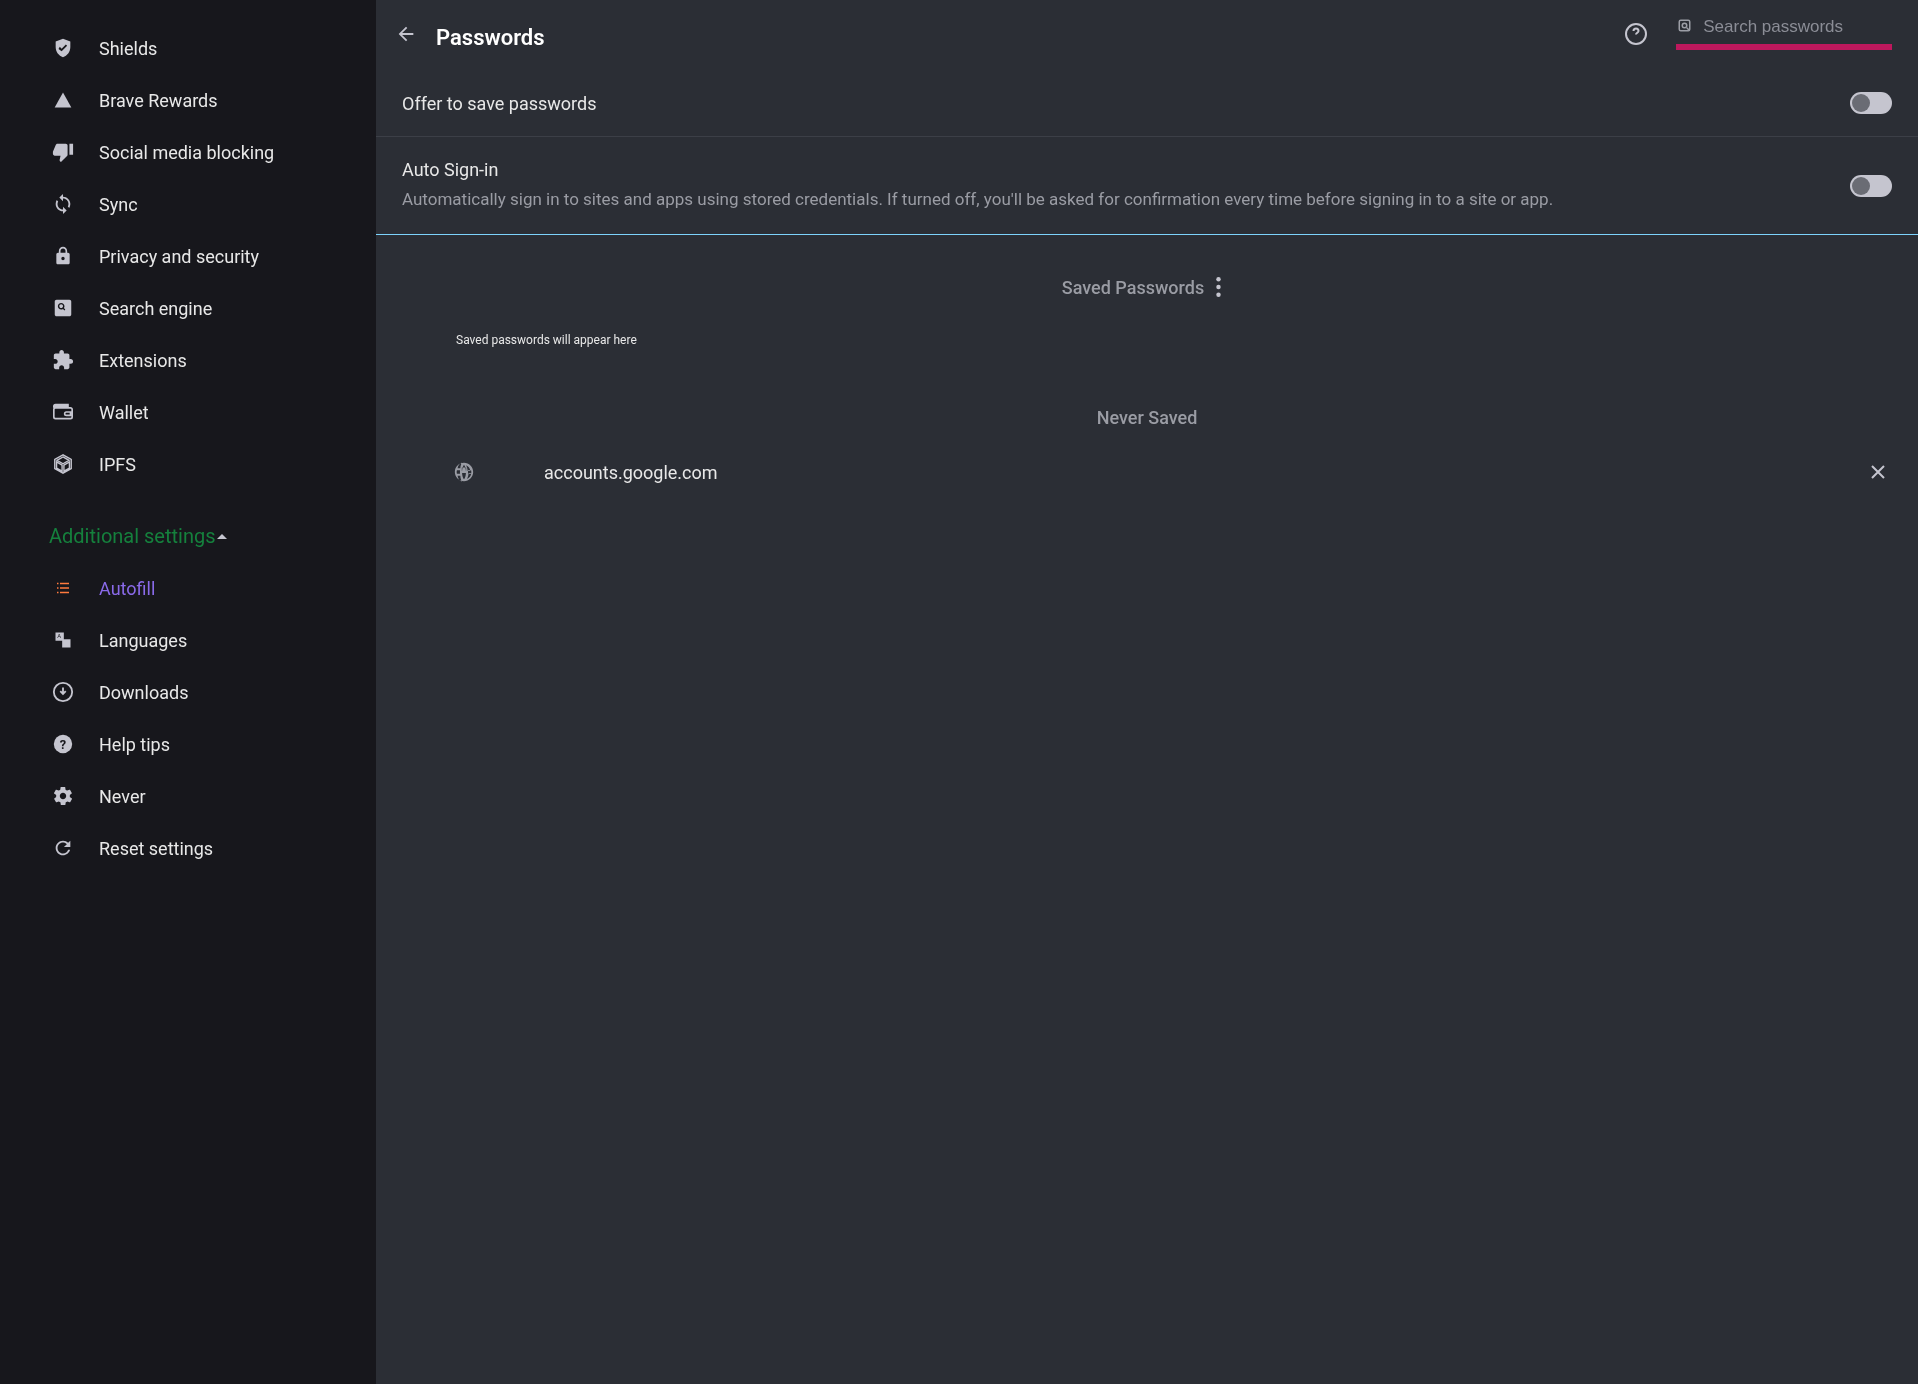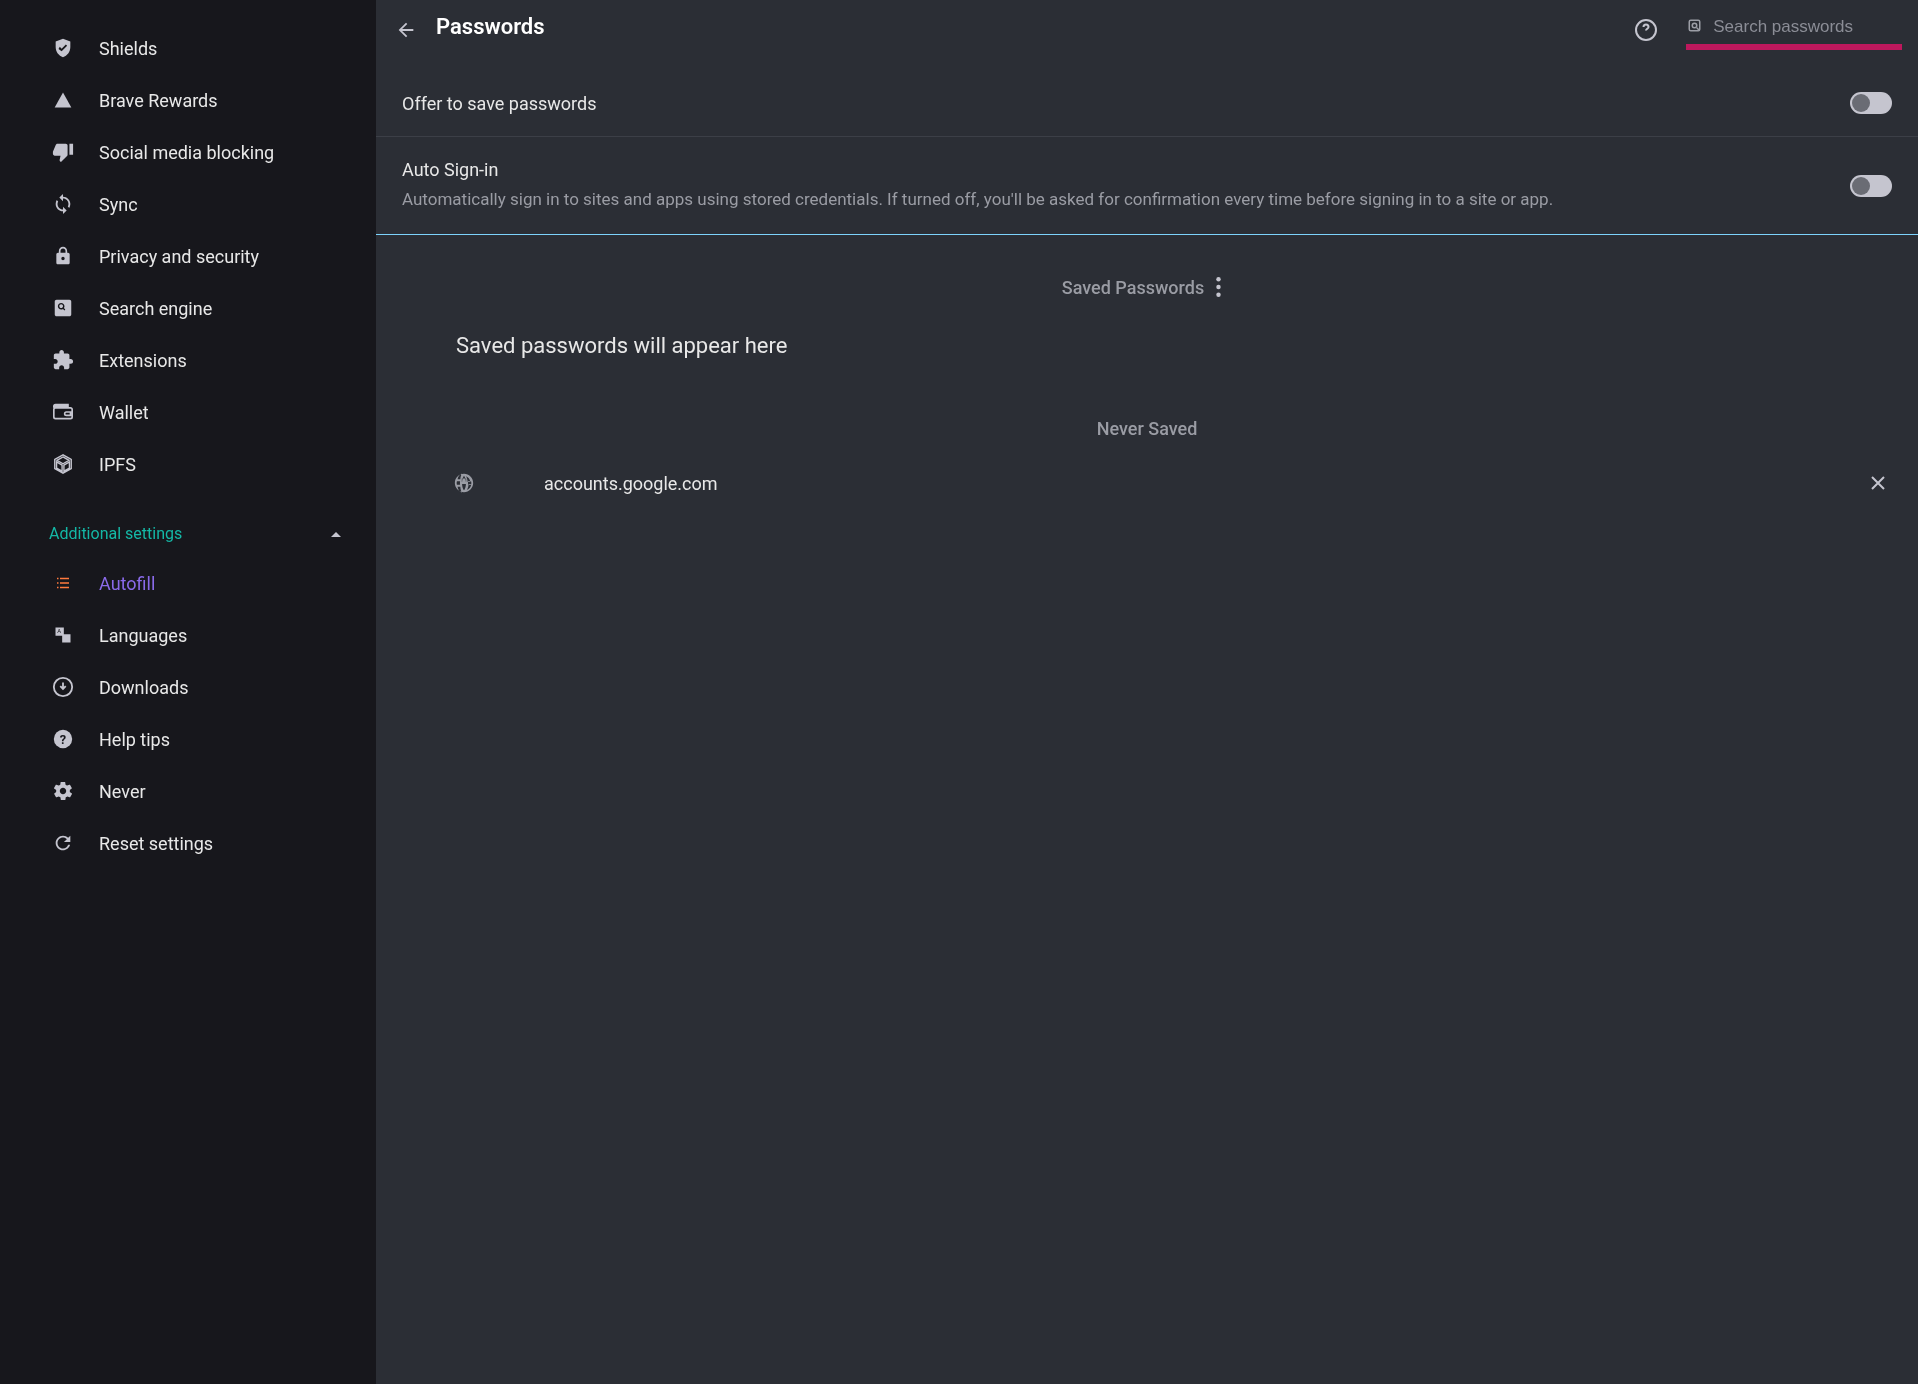--- a/index.html
+++ b/index.html
@@ -48,38 +48,37 @@
     display: flex;
     align-items: center;
     justify-content: center;
     flex-shrink: 0;
   }
   .sidebar-item .icon svg { fill: #c5c5cf; }
   .sidebar-item.active .icon svg { fill: #ff7a3d; }
   .section-header {
     display: flex;
     align-items: center;
-    justify-content: space-between;
     padding: 34px 32px 14px 44px;
-    font-size: 16px;
-    color: #14b8a6;
+    font-size: 20px;
+    color: #15803d;
     cursor: pointer;
   }
   .section-header .chev { width:14px; height:14px; display:flex; align-items:center; }
   .main {
     flex: 1;
     display: flex;
     flex-direction: column;
     background: #2b2e35;
     overflow-y:auto;
   }
   .header {
     display: flex;
-    align-items: flex-start;
-    padding: 14px 16px 20px 14px;
+    align-items: flex-end;
+    padding: 14px 26px 20px 14px;
     gap: 14px;
   }
   .back-btn {
     width: 32px; height:32px;
     display:flex; align-items:center; justify-content:center;
     cursor:pointer;
     color:#c5c5cf;
   }
   .page-title {
     font-size: 22px;
@@ -136,21 +135,21 @@
     padding: 38px 26px 10px 26px;
     font-size:18px; color:#9a9ca4; font-weight:500;
   }
   .more-btn {
     width:28px; height:28px;
     display:flex; align-items:center; justify-content:center;
     cursor:pointer; color:#c5c5cf;
   }
   .empty-row {
     padding: 22px 26px 22px 80px;
-    font-size:22px; color:#e8e8e8;
+    font-size:12px; color:#e8e8e8;
   }
   .site-row {
     display:flex; align-items:center;
     padding: 20px 26px 20px 76px;
   }
   .site-row .globe {
     width:24px; height:24px; margin-right:24px;
     display:flex; align-items:center; justify-content:center;
     color:#9a9ca4;
   }

